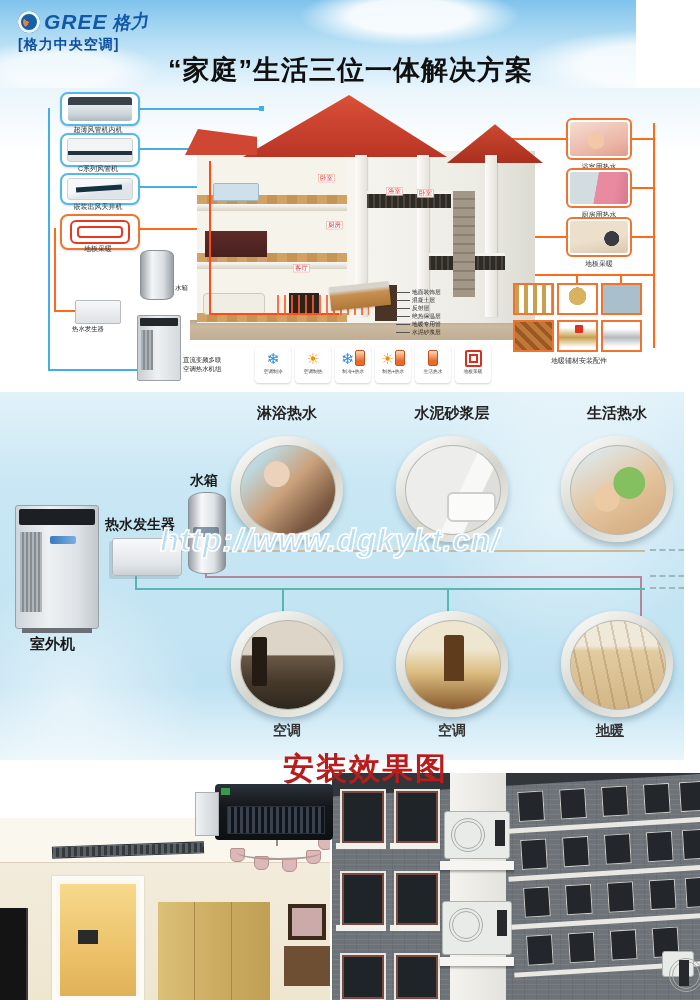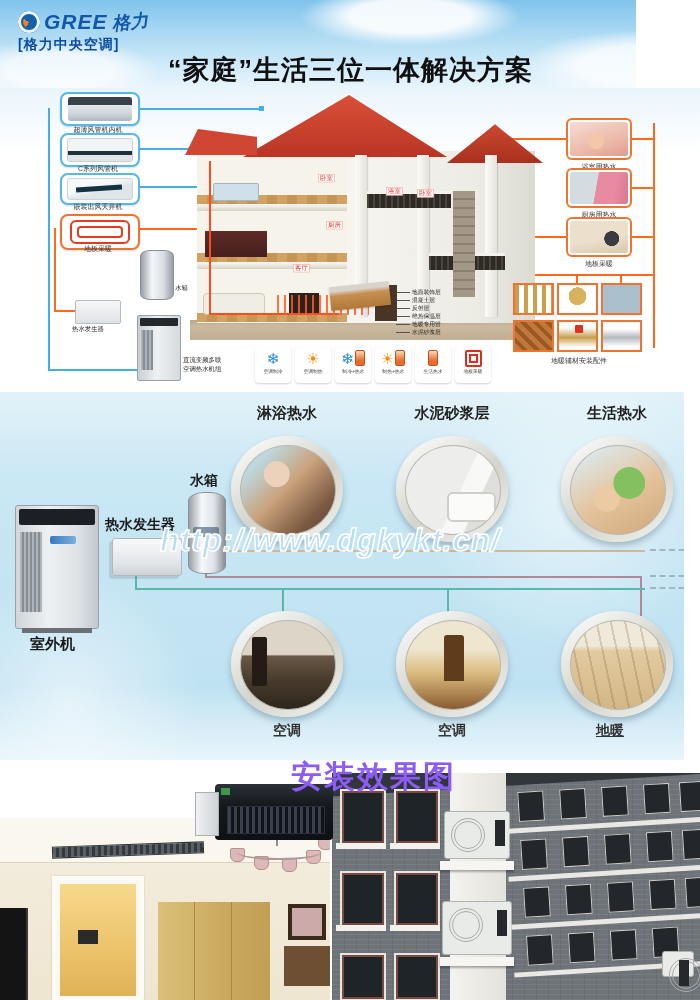--- a/index.html
+++ b/index.html
@@ -148,21 +148,21 @@
   .gen{position:absolute;left:112px;top:146px;width:68px;height:36px;background:linear-gradient(180deg,#f8f9fa,#e2e5e8 70%,#cdd1d5);border:1px solid #b4b8bc;border-radius:3px;box-shadow:-3px 3px 0 rgba(120,130,140,.25);}
   .tank{position:absolute;left:188px;top:100px;width:36px;height:80px;border-radius:16px/9px;
      background:linear-gradient(90deg,#9aa0a6,#f6f8fa 35%,#dde2e6 70%,#8a9096);border:1px solid #8a9096;}
   .tank::after{content:"";position:absolute;left:4px;top:34px;width:26px;height:10px;background:#2a4a6a;opacity:.55;border-radius:2px;}
   .hwlab{position:absolute;font-weight:700;color:#1a1a1a;}
   .watermark{position:absolute;left:160px;top:131px;width:440px;font-size:31px;font-weight:900;font-style:italic;color:#b9ddf1;letter-spacing:1px;white-space:nowrap;
      -webkit-text-stroke:1.5px #ffffff;text-shadow:0 0 2px rgba(255,255,255,.9);}
 
   
   .gallery{position:absolute;left:0;top:760px;width:700px;height:240px;background:#fff;}
-  .gtitle{position:absolute;left:283px;top:-12px;margin:8px;color:#8b5cf6;font-size:31px;font-weight:700;font-family:"Liberation Serif","DejaVu Serif",serif;letter-spacing:2px;z-index:5;white-space:nowrap;}
+  .gtitle{position:absolute;left:283px;top:-12px;margin:0;color:#b91c1c;font-size:31px;font-weight:700;font-family:"Liberation Serif","DejaVu Serif",serif;letter-spacing:2px;z-index:5;white-space:nowrap;}
   .ph-left{position:absolute;left:0;top:58px;width:330px;height:182px;background:linear-gradient(180deg,#f4eee0,#efe6d0);overflow:hidden;}
   .ceil{position:absolute;left:0;top:0;width:100%;height:44px;background:#faf7ef;border-bottom:1px solid #ddd2be;}
   .vent{position:absolute;left:52px;top:26px;width:150px;height:10px;background:repeating-linear-gradient(90deg,#5a6166 0 3px,#33393d 3px 6px);border:1px solid #2c3236;transform:rotate(-2deg);}
   .doorway{position:absolute;left:52px;top:58px;width:92px;height:124px;background:#fbf8f2;border:4px solid #fdfbf6;box-shadow:0 0 2px rgba(0,0,0,.15);box-sizing:border-box;}
   .doorin{position:absolute;left:4px;top:4px;right:4px;bottom:0;background:linear-gradient(180deg,#f6d98c,#ecc26a 60%,#e0b258);}
   .doorin::after{content:"";position:absolute;left:18px;top:46px;width:20px;height:14px;background:#2a2a2a;}
   .wardrobe{position:absolute;left:158px;top:84px;width:112px;height:98px;background:linear-gradient(90deg,#dcc078,#cbab60 55%,#c0a054);}
   .wardrobe::before{content:"";position:absolute;left:36px;top:0;width:1px;height:100%;background:#a8894a;box-shadow:37px 0 0 #a8894a;}
   .tvpanel{position:absolute;left:0;top:90px;width:26px;height:92px;background:#141414;border-right:2px solid #3a3a3a;}
   .dresser{position:absolute;left:284px;top:128px;width:46px;height:40px;background:#6e4f33;}

